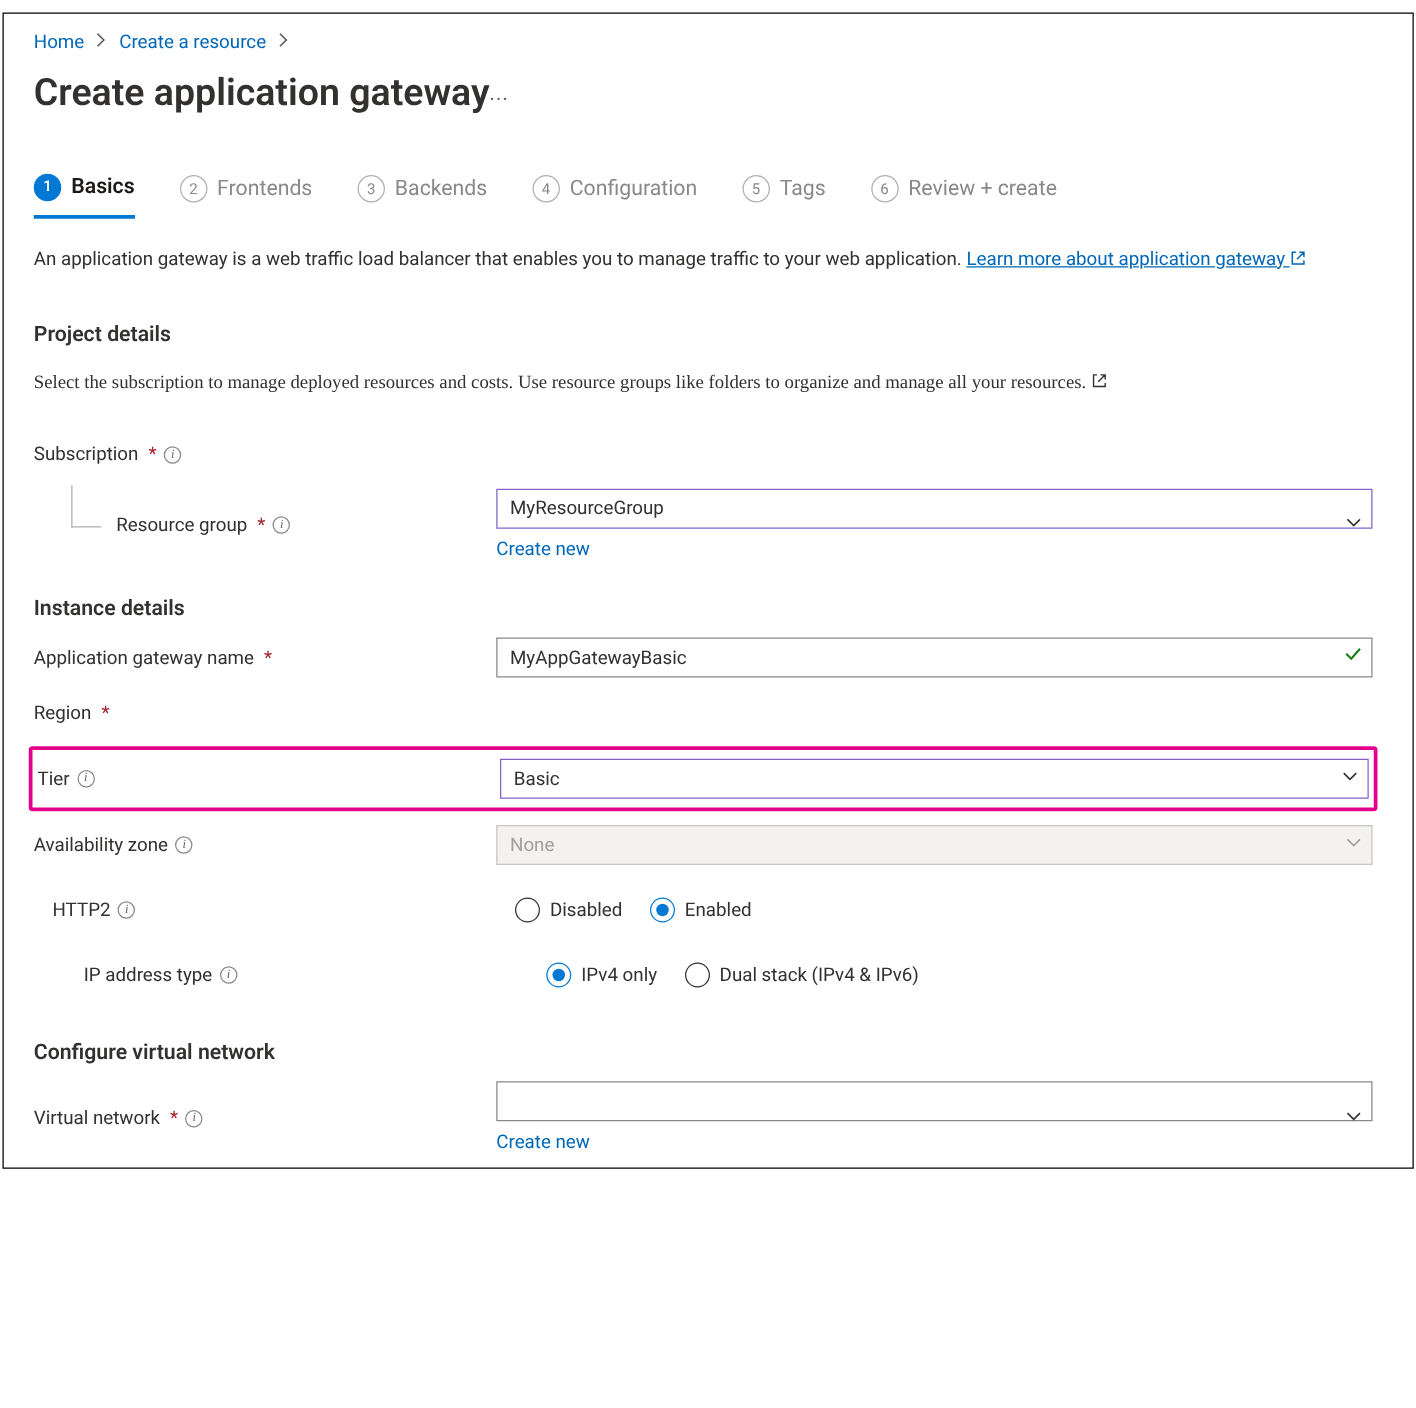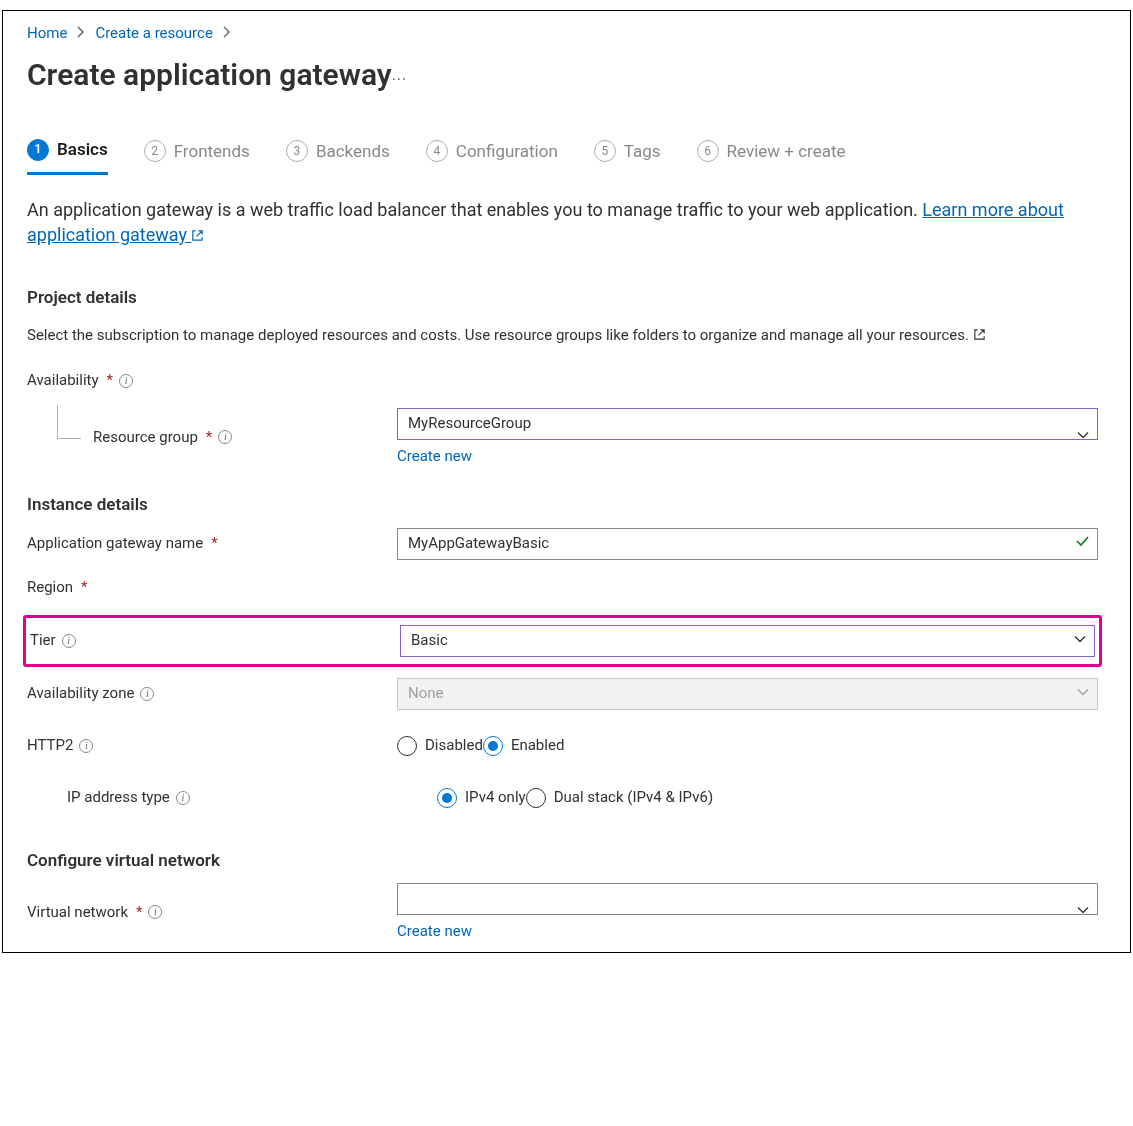--- a/index.html
+++ b/index.html
@@ -33,26 +33,26 @@
   .title-row { display:flex; align-items:center; margin-bottom:42px;}
   .page-title { font-size:30px; font-weight:600; margin:4px 0 0 0; }
   .ellipsis { color:#605e5c; letter-spacing:1px; font-size:16px; padding-top:14px;}
   
   .tabs { display:flex; gap:36px; border-bottom:0; margin-bottom:22px; }
   .tab { display:flex; align-items:center; gap:8px; padding-bottom:10px; color:#898989; font-size:17px; cursor:pointer;}
   .tab .step { width:22px; height:22px; border:1px solid #b0b0b0; border-radius:50%; display:inline-flex; align-items:center; justify-content:center; font-size:12px; color:#898989;}
   .tab.active { color:#1b1a19; font-weight:600; border-bottom:3px solid var(--blue-fill); }
   .tab.active .step { background:var(--blue-fill); border-color:var(--blue-fill); color:#fff; font-weight:600;}
   
-  .intro { font-size:18px; margin-bottom:39px;}
+  .intro { font-size:15px; margin-bottom:39px;}
   .intro a { color:var(--link); text-decoration:underline;}
   .ext-icon { display:inline-block; width:13px; height:13px; vertical-align:-1px;}
   
   .section-h { font-size:17px; font-weight:600; margin:26px 0 8px 0;}
-  .section-desc { font-size:15px; margin-bottom:18px;}
+  .section-desc { font-size:15px; margin-bottom:30px;font-family:Liberation Serif, serif;}
   
   .form-row { display:flex; align-items:center; min-height:34px; margin:10px 0; position:relative;}
   .label-col { width:370px; flex:0 0 370px; display:flex; align-items:center; gap:6px; font-size:15px;}
   .label-col.indent { padding-left:66px; position:relative;}
   .indent-line { position:absolute; left:30px; top:-22px; width:24px; height:34px; border-left:1px solid #b0b0b0; border-bottom:1px solid #b0b0b0;}
   .req { color:var(--required); margin-left:2px; }
   .info-icon { width:14px; height:14px; border:1px solid #8a8886; border-radius:50%; display:inline-flex; align-items:center; justify-content:center; font-size:10px; color:#605e5c; font-family:Georgia, serif; font-style:italic; line-height:1; cursor:help; flex:0 0 14px;}
   .info-icon::before { content:"i"; }
   .input-col { flex:1; position:relative;}
   .select, .text-input {
@@ -61,21 +61,21 @@
   }
   .select { cursor:pointer; }
   .select .chevron, .text-input .check {
     position:absolute; right:8px; top:50%; transform:translateY(-50%);
   }
   .select.purple-border { border-color: var(--purple); }
   .select.disabled { background:var(--disabled-bg); color:#a19f9d; border-color:#c8c6c4;}
   .text-input.valid .check svg path { stroke: var(--green); }
   .below-link { color:var(--link); font-size:15px; margin-top:6px; display:inline-block; text-decoration:none;}
   
-  .radio-group { display:flex; align-items:flex-start; }
+  .radio-group { display:flex; align-items:flex-start; gap:22px; }
   .radio { display:flex; align-items:center; gap:8px; cursor:pointer;}
   .radio .dot { width:20px; height:20px; border:1px solid #323130; border-radius:50%; display:inline-flex; align-items:center; justify-content:center; flex:0 0 20px; background:#fff;}
   .radio.selected .dot { border-color: var(--blue-fill); }
   .radio.selected .dot::after { content:""; width:10px; height:10px; border-radius:50%; background:var(--blue-fill);}
   
   .hl-box { border:3px solid var(--highlight); border-radius:3px; padding:6px 0; margin:4px -4px; }
   .hl-box .form-row { margin:0 4px;}
   
   .chev-svg { width:12px; height:12px; }
 </style>
@@ -148,21 +148,21 @@
     <span>Select the subscription to manage deployed resources and costs. Use resource groups like folders to organize and manage all your resources.</span>
     <span>
       <svg class="ext-icon" viewBox="0 0 14 14">
           <path d="M5 2H2v10h10V9M8 2h4v4M12 2L6 8" fill="none" stroke="#323130" stroke-width="1.2"></path>
         </svg>
     </span>
   </p>
 
   <div class="form-row">
     <div class="label-col">
-      <span>Availability</span>
+      <span>Subscription</span>
       <span class="req">*</span>
       <span class="info-icon"></span>
     </div>
   </div>
 
   <div class="form-row">
     <div class="label-col indent">
       <span class="indent-line"></span>
       <span>Resource group</span>
       <span class="req">*</span>
@@ -236,21 +236,21 @@
         <span>None</span>
         <span class="chevron">
           <svg width="14" height="14" viewBox="0 0 14 14">
               <path d="M2 5 L7 10 L12 5" fill="none" stroke="#a19f9d" stroke-width="1.3"></path>
             </svg>
         </span>
       </div>
     </div>
   </div>
 
-  <div class="form-row" style="margin-top:18px;">
+  <div class="form-row" style="margin-top:18px;margin-left:15px;">
     <div class="label-col">
       <span>HTTP2</span>
       <span class="info-icon"></span>
     </div>
     <div class="input-col">
       <div class="radio-group">
         <label class="radio">
           <span class="dot"></span>
           <span>Disabled</span>
         </label>

